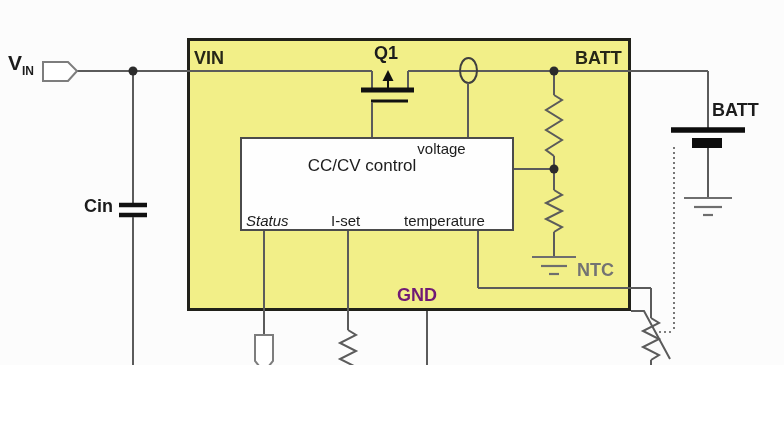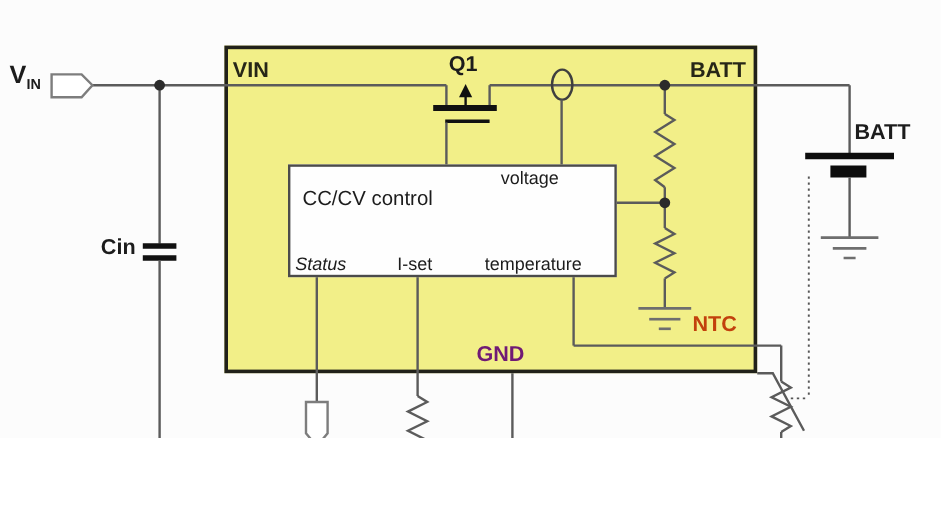--- a/index.html
+++ b/index.html
@@ -36,24 +36,24 @@
     font-size: 18px;
   }
   .lbl.small { font-weight: 400; font-size: 15px; }
   #lbl-vin-src { left: 8px; top: 52px; font-size: 21px; }
   #lbl-vin-src sub { font-size: 12px; }
   #lbl-ic-vin  { left: 194px; top: 49px; color:#262617; }
   #lbl-q1      { left: 374px; top: 44px; }
   #lbl-ic-batt { left: 575px; top: 49px; color:#262617; }
   #lbl-batt-ext{ left: 712px; top: 101px; }
   #lbl-cin     { left: 84px;  top: 197px; }
-  #lbl-ntc     { left: 577px; top: 261px; color:#c2410c; }
+  #lbl-ntc     { left: 577px; top: 261px; color:#737373; }
   #lbl-gnd     { left: 397px; top: 286px; color:#701a75; }
   #lbl-chg     { left: 236px; top: 373px; font-size: 20px; text-align: center; }
-  #lbl-ctrl-title { left: 252px; top: 157px; width: 220px; font-weight: 400; font-size: 17px; }
+  #lbl-ctrl-title { left: 252px; top: 157px; width: 220px; text-align: center; font-weight: 400; font-size: 17px; }
   #lbl-current { left: 378px; top: 139px; width: 127px; text-align: right; }
   #lbl-voltage { left: 378px; top: 141px; width: 127px; text-align: center; }
   #lbl-status  { left: 246px; top: 213px; font-style: italic; }
   #lbl-iset    { left: 331px; top: 213px; }
   #lbl-temp    { left: 404px; top: 213px; }
 </style>
 </head>
 <body>
 
 <div class="stage">

